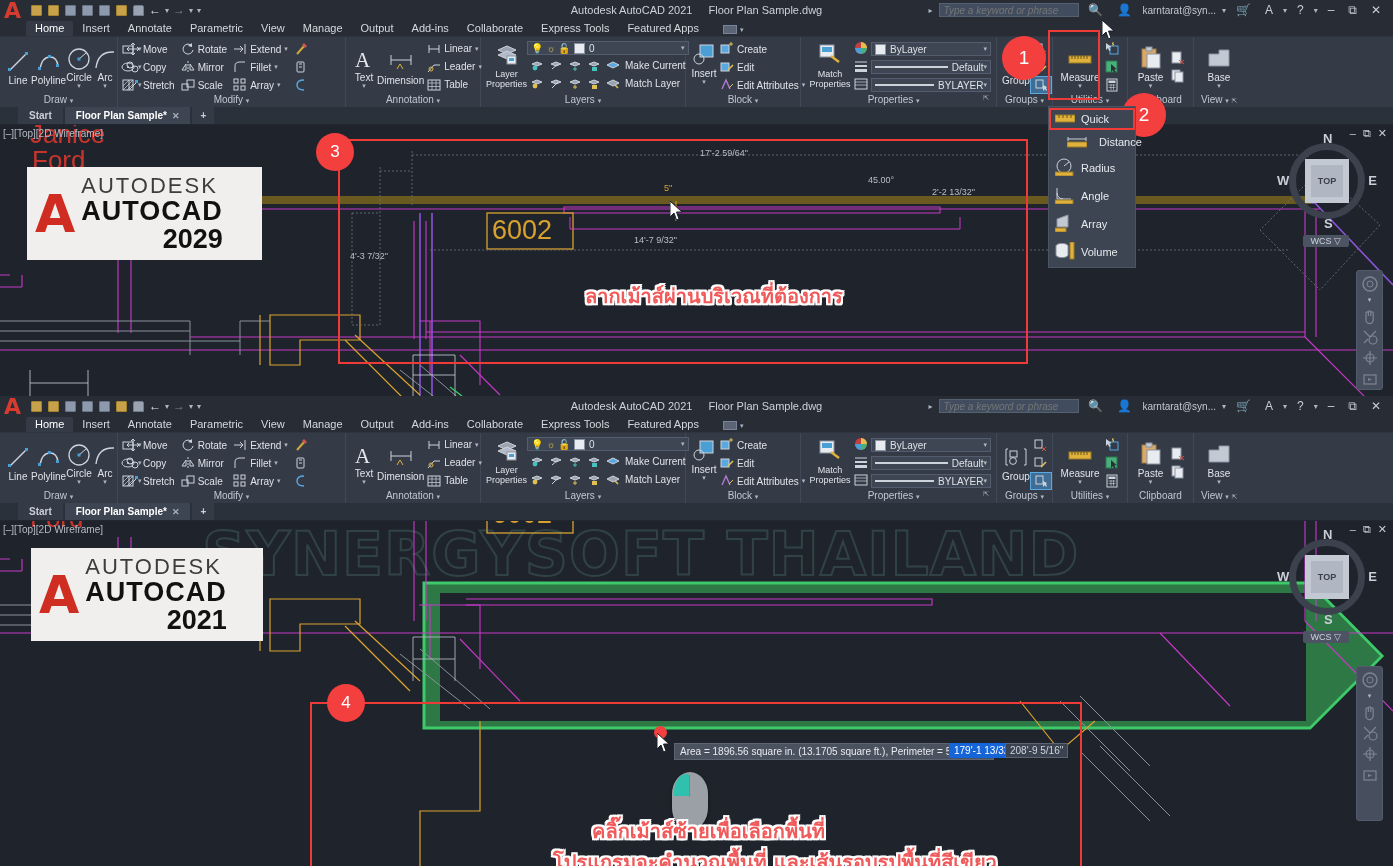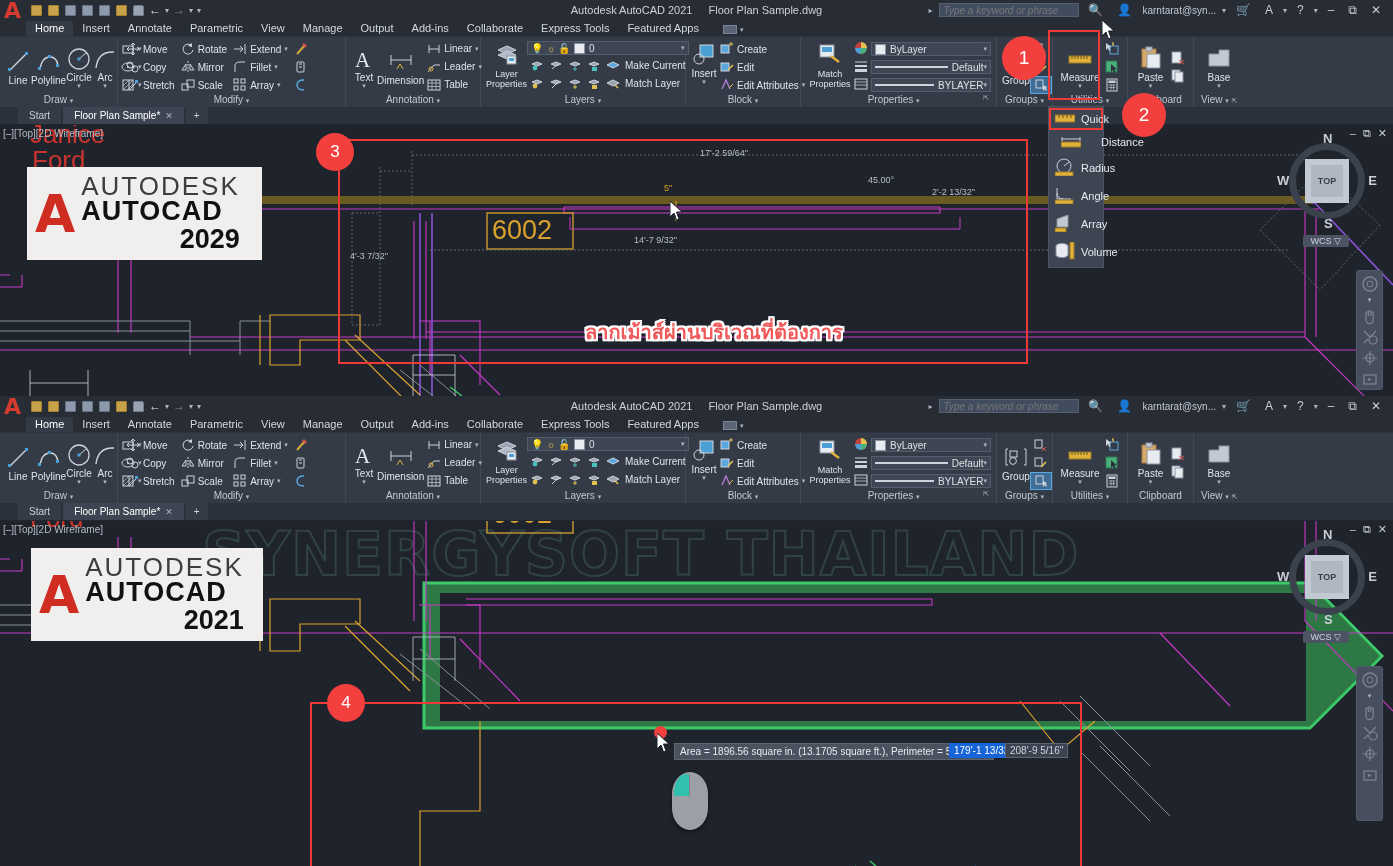--- a/index.html
+++ b/index.html
@@ -56,21 +56,21 @@
   .car{ color:#aeb5c0; font-size:7px; } .fill-w{ background:#e8ebef; }
 
   .ddrow{ display:flex; align-items:center; gap:3px; margin:1px 0; }
   .dd{ height:14px; background:#3e4653; border:1px solid #545d6d; display:flex; align-items:center; padding:0 3px; font-size:10px; color:#dde1e7; }
   .dd .ddcar{ margin-left:auto; font-size:7px; color:#aeb5c0; }
   .swatch{ width:11px; height:11px; border:1px solid #8b93a1; margin-right:4px; }
   .lw{ flex:1; height:0; border-top:2px solid #cdd3db; margin-right:4px; }
 
   
   .filetabs{ height:18px; background:#2b313b; display:flex; align-items:stretch; border-bottom:1px solid #212630; }
-  .ftab{ display:flex; align-items:center; gap:5px; padding:0 11px; font-size:10px; color:#c9ced6; background:#343b47; margin-right:2px; cursor:pointer; }
+  .ftab{ display:flex; align-items:center; gap:5px; padding:0 11px; font-size:10px; color:#c9ced6; background:#343b47; margin-right:2px; cursor:pointer;font-weight:bold; }
   .ftab.active{ background:#3d4452; color:#fff; }
   .ftab .x{ font-size:9px; color:#aab1bb; }
   .ftab.plus{ padding:0 8px; }
 
   
   .viewport{ position:relative; background:#1f242c; overflow:hidden; }
   .vp-label{ position:absolute; left:3px; top:3px; font-size:10px; color:#b6bcc6; z-index:6; }
   .vp-wins{ position:absolute; right:6px; top:2px; z-index:7; display:flex; gap:7px; font-size:11px; color:#c6ccd4; }
   .vp-wins span{ cursor:pointer; }
 
@@ -78,39 +78,38 @@
     position:absolute; left:50%; transform:translateX(-50%); z-index:2;
     font-size:60px; font-weight:bold; color:transparent; letter-spacing:1px;
     -webkit-text-stroke:2px rgba(120,190,175,.20); white-space:nowrap;
     font-family:"DejaVu Sans", sans-serif;
   }
   .redname{ position:absolute; z-index:4; color:#c8352c; font-size:26px; line-height:26px; font-family:"Liberation Sans", sans-serif; }
 
   .acadlogo{ position:absolute; z-index:6; background:#f0efed; display:flex; align-items:center; padding:6px 8px; gap:6px; }
   .acadlogo .la{ font-size:52px; line-height:48px; font-weight:bold; color:#cf2c22; font-family:"DejaVu Sans", sans-serif; }
   .acadlogo .lt{ display:flex; flex-direction:column; }
-  .acadlogo .l1{ font-size:26px; letter-spacing:2px; color:#3d3d3d; line-height:22px; }
+  .acadlogo .l1{ font-size:22px; letter-spacing:2px; color:#3d3d3d; line-height:22px; }
   .acadlogo .l2{ font-size:27px; font-weight:bold; letter-spacing:1px; color:#111; line-height:28px; }
   .acadlogo .l3{ font-size:27px; font-weight:bold; color:#111; line-height:28px; text-align:right; }
 
   .redbox{ position:absolute; border:2px solid #ef3b37; z-index:5; }
   .badge{
     position:absolute; z-index:9; width:44px; height:44px; border-radius:50%;
     background:#f43f3f; color:#fff; display:flex; align-items:center; justify-content:center;
     font-size:19px;
   }
   .badge.sm{ width:38px; height:38px; font-size:17px; }
 
   .thai{
     position:absolute; z-index:8; color:#f05a5a; font-weight:bold; white-space:nowrap;
     font-family:"DejaVu Sans", sans-serif;
     text-shadow:
       -2px -2px 0 #fff, 2px -2px 0 #fff, -2px 2px 0 #fff, 2px 2px 0 #fff,
       0 -2px 0 #fff, 0 2px 0 #fff, -2px 0 0 #fff, 2px 0 0 #fff;
-    margin-top: 36px;
   }
 
   
   .viewcube{ position:absolute; z-index:6; width:92px; height:92px; }
   .vc-ring{ position:absolute; inset:8px; border:7px solid #3b424e; border-radius:50%; }
   .vc-face{ position:absolute; left:24px; top:24px; width:44px; height:44px; background:#c3c9d2; }
   .vc-face .inner{ position:absolute; inset:6px; background:#b0b7c2; display:flex; align-items:center; justify-content:center; font-size:9px; color:#3b4049; font-weight:bold; }
   .vc-n,.vc-s,.vc-e,.vc-w{ position:absolute; font-size:13px; font-weight:bold; color:#c9ced6; }
   .vc-n{ left:42px; top:-4px; } .vc-s{ left:43px; bottom:-4px; }
   .vc-w{ left:-4px; top:38px; } .vc-e{ right:-4px; top:38px; }
@@ -837,29 +836,29 @@
             <path d="M9 2 L9 16 M2 9 L16 9" stroke="#aab1bb" stroke-width="1.2"></path>
             <circle cx="9" cy="9" r="4" fill="none" stroke="#aab1bb" stroke-width="1.2"></circle>
           </svg></span>
       <span class="nb"><svg width="18" height="18">
             <rect x="3" y="5" width="12" height="9" fill="none" stroke="#aab1bb" stroke-width="1.2"></rect>
             <path d="M7 8 L11 9.5 L7 11 Z" fill="#aab1bb"></path>
           </svg></span>
     </div>
   </div>
 
-  <div style="position:absolute; left:1048px; top:106px; width:56px; background:#3d4452; border:1px solid #4d5563; z-index:30; padding:1px 0;">
+  <div style="position:absolute; left:1048px; top:106px; width:88px; background:#3d4452; border:1px solid #4d5563; z-index:30; padding:1px 0;">
     <div style="display:flex;align-items:center;gap:6px;padding:3px 4px;border:2px solid #ef3b37">
       <span><svg width="20" height="9">
             <rect x="0" y="1" width="20" height="7" fill="#e0b23c" stroke="#9b7a27"></rect>
             <path d="M4 1 L4 4 M8 1 L8 4 M12 1 L12 4 M16 1 L16 4" stroke="#6b541a"></path>
           </svg></span>
       <span style="font-size:11px;color:#e6eaef">Quick</span>
     </div>
-    <div style="display:flex;align-items:center;gap:20px;padding:4px 12px">
+    <div style="display:flex;align-items:center;gap:12px;padding:4px 18px">
       <span><svg width="20" height="14">
             <path d="M1 3 L1 7 M19 3 L19 7 M1 5 L19 5" stroke="#cdd3db" fill="none"></path>
             <rect x="0" y="8" width="20" height="5" fill="#e0b23c" stroke="#9b7a27"></rect>
           </svg></span>
       <span style="font-size:11px;color:#e6eaef">Distance</span>
     </div>
     <div style="display:flex;align-items:center;gap:6px;padding:4px 6px">
       <span><svg width="20" height="18">
             <circle cx="9" cy="8" r="7" fill="none" stroke="#cdd3db"></circle>
             <path d="M9 8 L14 4" stroke="#cdd3db"></path>
@@ -1563,20 +1562,21 @@
     <div class="dimbox un" style="left:1005px; top:222px;">208'-9 5/16"</div>
 
     <div class="mouse" style="left:672px; top:251px;">
       <div class="lb"></div>
       <div class="div"></div>
     </div>
 
     <div class="redbox" style="left:310px; top:181px; width:772px; height:184px;"></div>
     <div class="badge sm" style="left:327px; top:163px; z-index:10">4</div>
 
+    <div class="thai" style="left:592px; top:294px; font-size:20px">คลิ๊กเม้าส์ซ้ายเพื่อเลือกพื้นที่</div>
     <div class="thai" style="left:553px; top:325px; font-size:20px">โปรแกรมจะคํานวณพื้นที่ และเส้นรอบรูปพื้นที่สีเขียว</div>
 
     <div class="viewcube" style="right:20px; top:10px">
       <div class="vc-ring"></div>
       <div class="vc-face">
           <div class="inner">TOP</div>
         </div>
       <div class="vc-n">N</div>
       <div class="vc-s">S</div>
       <div class="vc-e">E</div>

